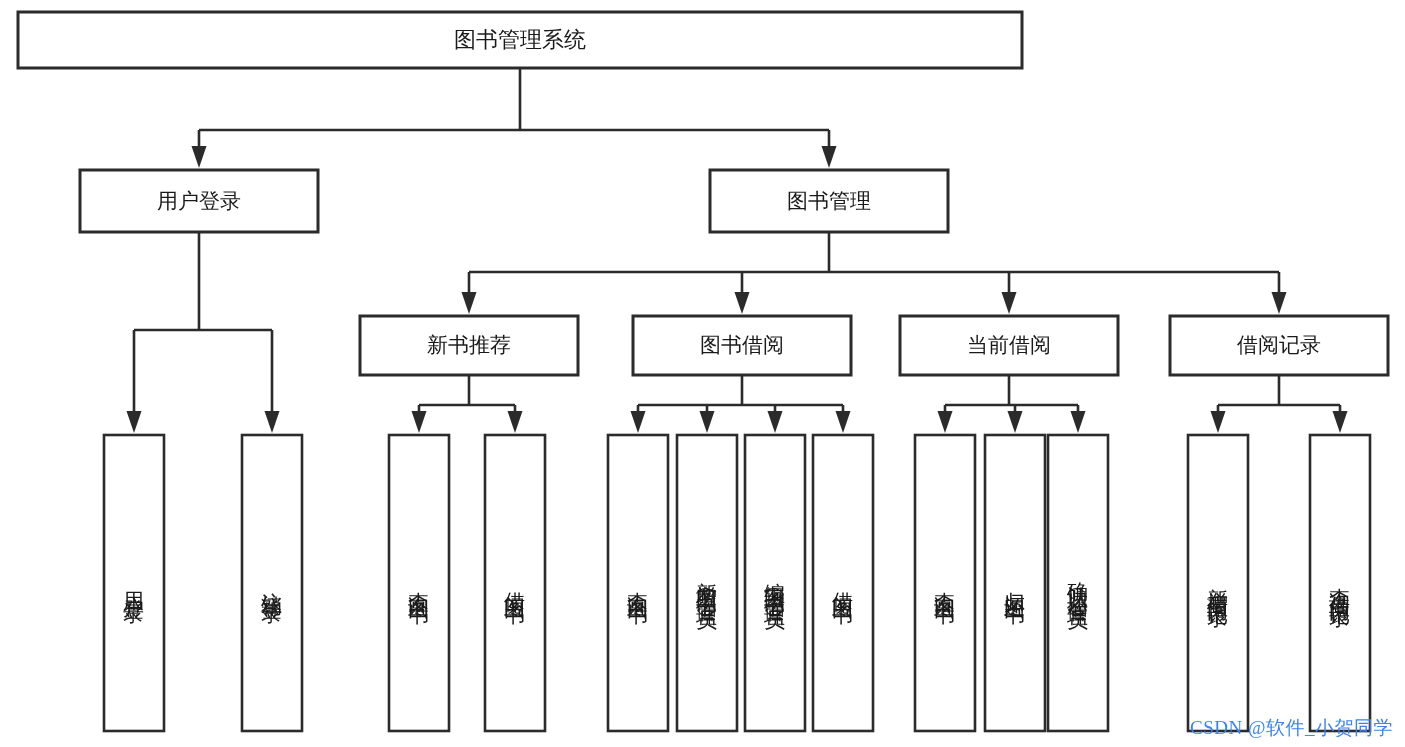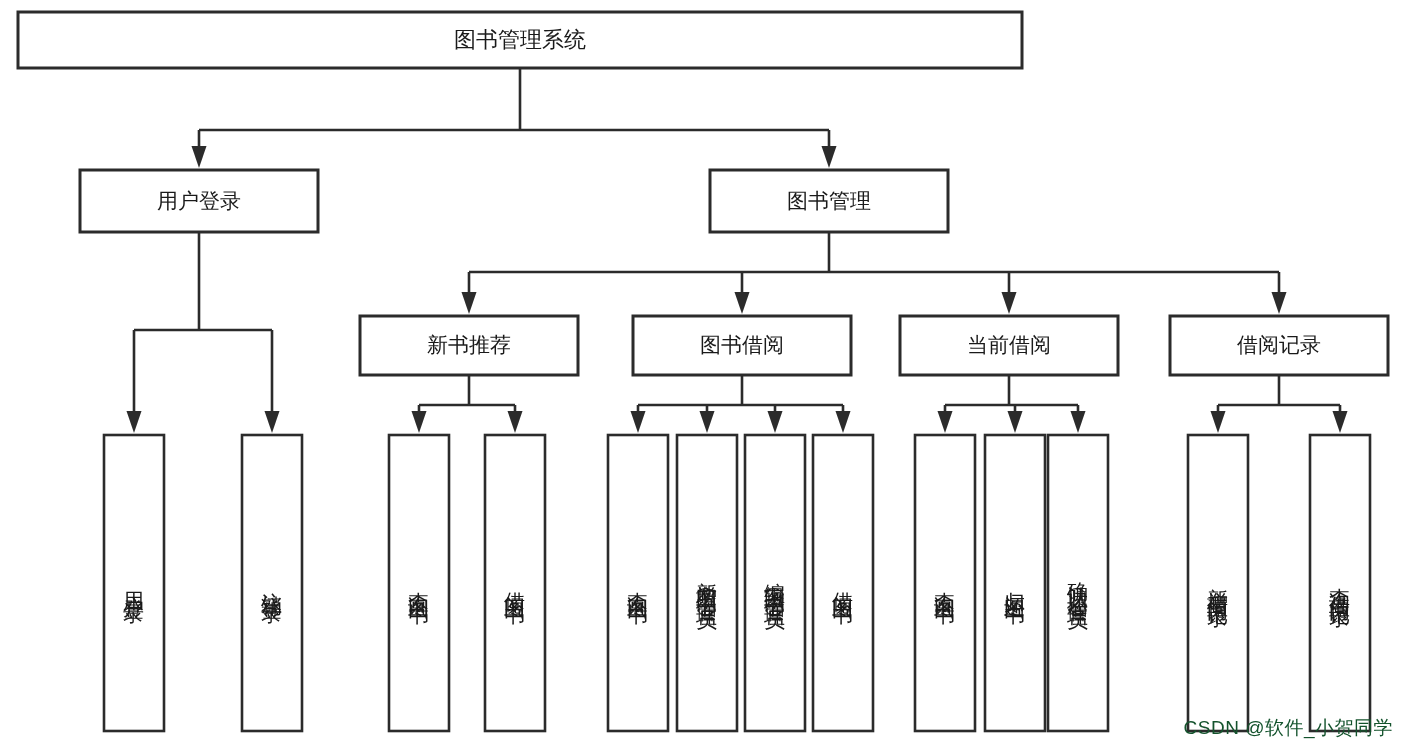--- a/index.html
+++ b/index.html
@@ -70,23 +70,23 @@
     align-items: center;
     justify-content: center;
     text-align: center;
     pointer-events: none;
     user-select: none;
   }
   .watermark {
     position: absolute;
     right: 12px;
     bottom: 6px;
-    font-family: Liberation Sans, sans-serif;
+    font-family: Liberation Serif, serif;
     font-size: 19px;
-    color: #14532d;
+    color: #3b82f6;
     letter-spacing: 0.5px;
     white-space: nowrap;
   }
 </style>
 </head>
 <body>
 
 <div id="diagram-root">
 
   <svg id="tree-svg" viewBox="0 0 1405 747" xmlns="http://www.w3.org/2000/svg">

